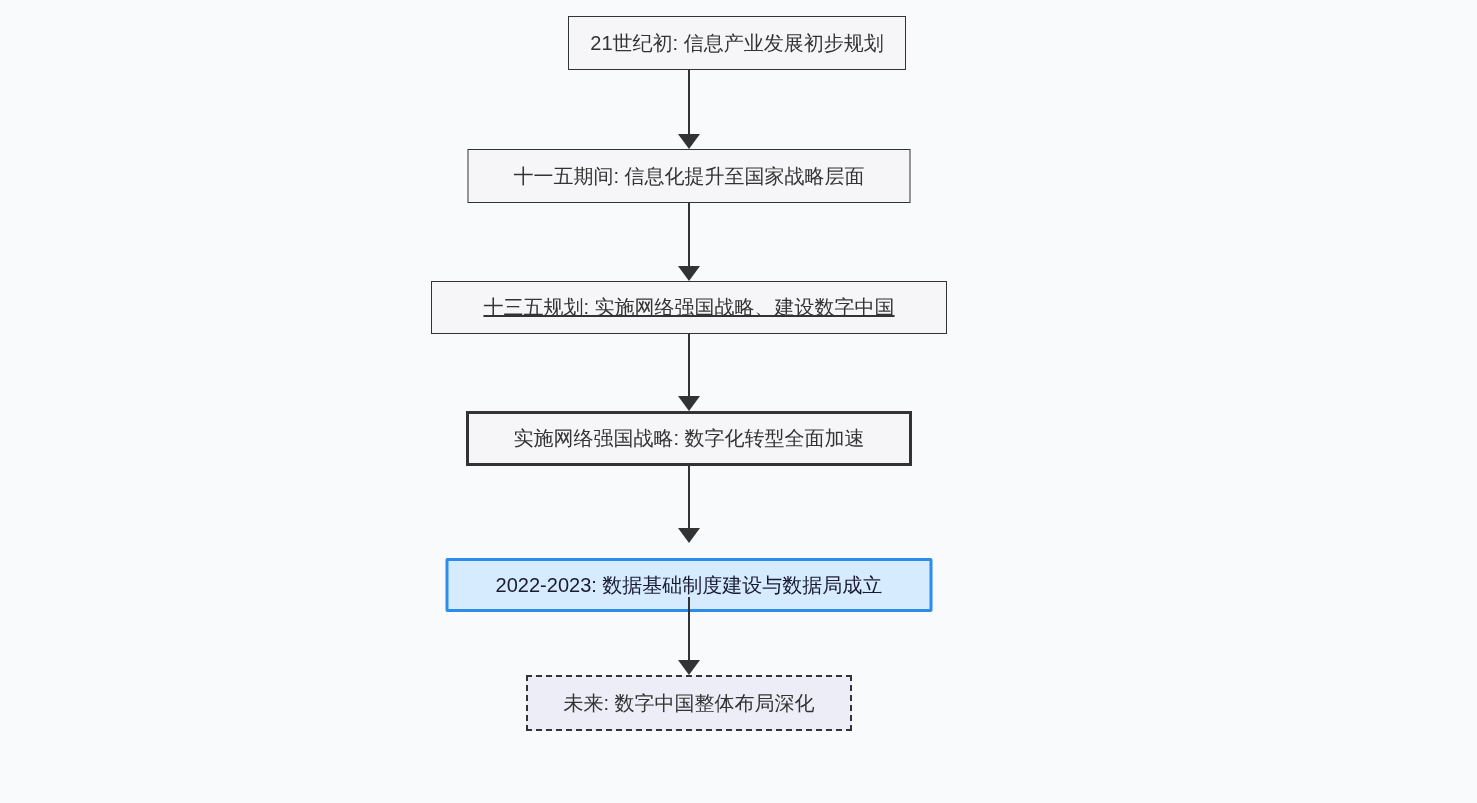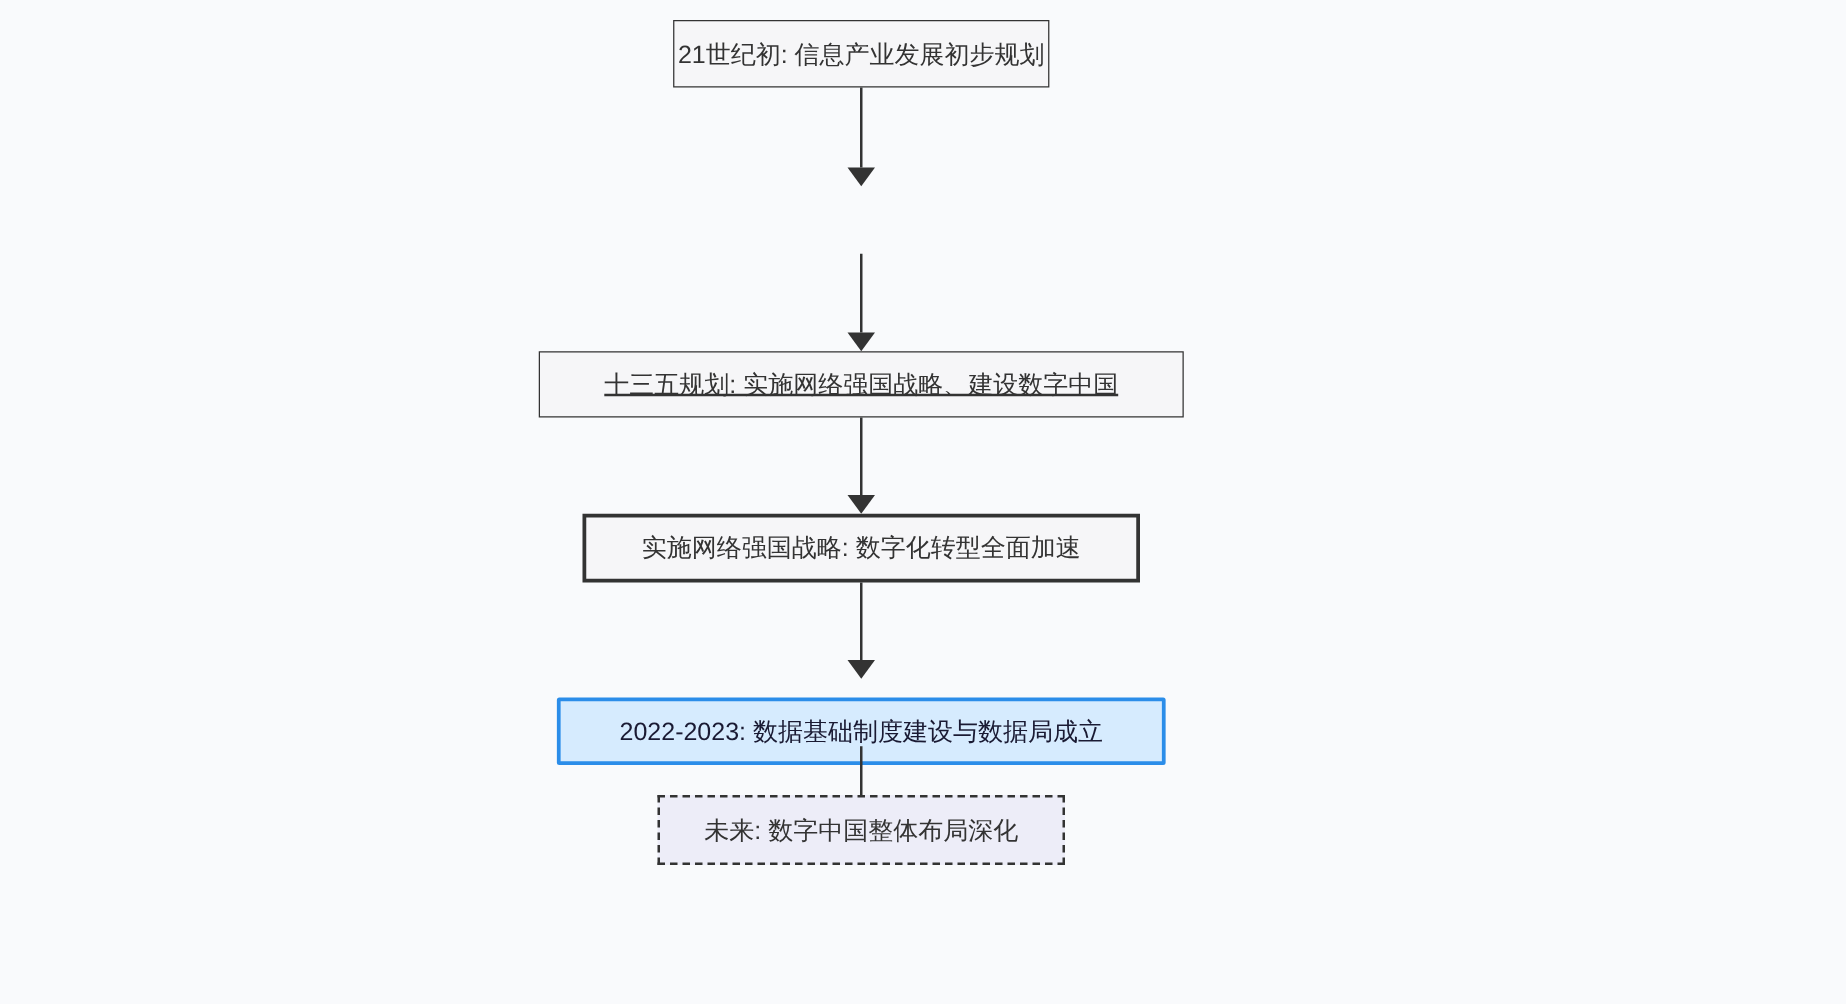--- a/index.html
+++ b/index.html
@@ -22,33 +22,33 @@
     display: flex;
     align-items: center;
     justify-content: center;
     background: var(--node-fill, #f6f6f8);
     border: 1.5px solid var(--node-border, #333333);
     color: var(--node-text, #333333);
     font-size: 20px;
     white-space: nowrap;
     text-align: center;
   }
-  .node.n1 { top: 16px;  width: 301px; height: 54px; }
+  .node.n1 { top: 16px;  width: 338px; height: 54px; margin-left: 48px; }
   .node.n2 { top: 149px; width: 443px; height: 54px; }
   .node.n3 { top: 281px; width: 516px; height: 53px; text-decoration: underline; }
   .node.n4 { top: 411px; width: 446px; height: 55px; border-width: 3px; }
   .node.n5 {
     top: 558px; width: 487px; height: 54px;
     border: 3px solid var(--highlight-border, #2b8de9);
     background: var(--highlight-fill, #d6ebfe);
     color: var(--highlight-text, #1a1a33);
     border-radius: 2px;
   }
   .node.n6 {
-    top: 636px; width: 326px; height: 56px;
+    top: 675px; width: 326px; height: 56px;
     border: 2px dashed var(--node-border, #333333);
     background: var(--dashed-fill, #ededf8);
   }
   .arrow {
     position: absolute;
     left: 689px;
     transform: translateX(-50%);
     display: flex;
     flex-direction: column;
     align-items: center;
@@ -78,20 +78,23 @@
 
   <div class="node n1">
     <span>21世纪初: 信息产业发展初步规划</span>
   </div>
 
   <div class="arrow a1">
     <div class="arrow-line"></div>
     <div class="arrow-head"></div>
   </div>
 
+  <div class="node n2">
+    <span>十一五期间: 信息化提升至国家战略层面</span>
+  </div>
 
   <div class="arrow a2">
     <div class="arrow-line"></div>
     <div class="arrow-head"></div>
   </div>
 
   <div class="node n3">
     <span>十三五规划: 实施网络强国战略、建设数字中国</span>
   </div>
 

